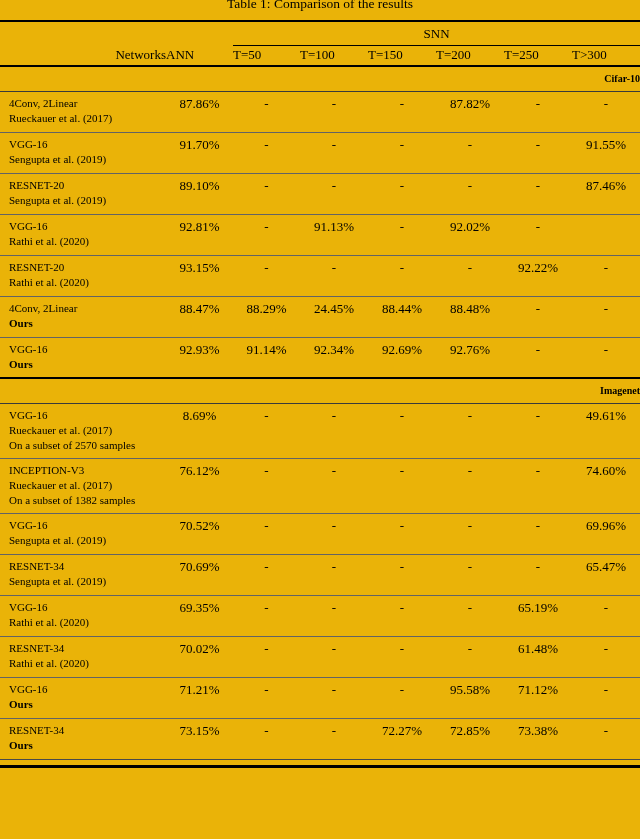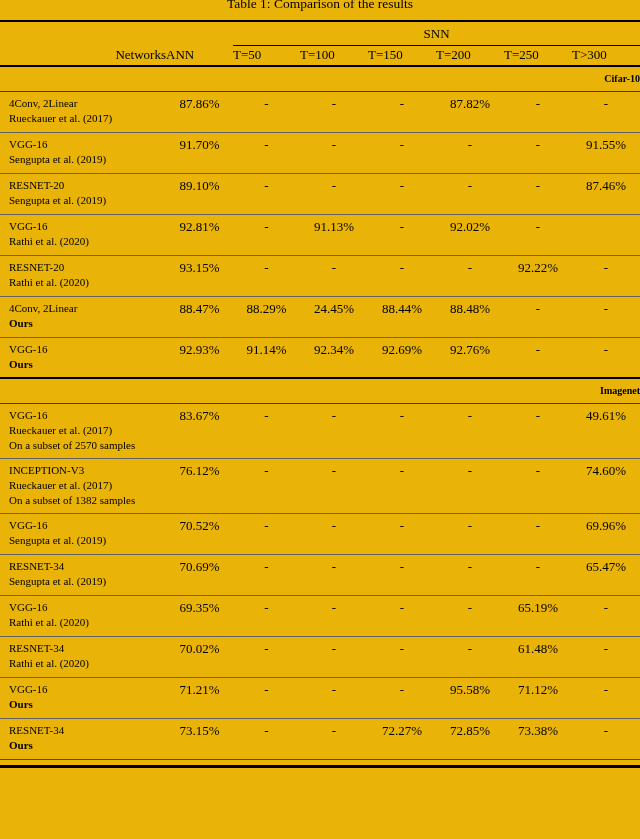--- a/index.html
+++ b/index.html
@@ -188,21 +188,21 @@
         </tr>
         <tr class="section-row">
           <td colspan="8">Imagenet</td>
         </tr>
         <tr class="data-row tall">
           <td class="net-cell">
             <div class="net-name">VGG-16</div>
             <div class="net-ref">Rueckauer et al. (2017)</div>
             <div class="net-note">On a subset of 2570 samples</div>
           </td>
-          <td class="val">83.67%</td>
+          <td class="val">8.69%</td>
           <td class="val">-</td>
           <td class="val">-</td>
           <td class="val">-</td>
           <td class="val">-</td>
           <td class="val">-</td>
           <td class="val">49.61%</td>
         </tr>
         <tr class="data-row tall">
           <td class="net-cell">
             <div class="net-name">INCEPTION-V3</div>

